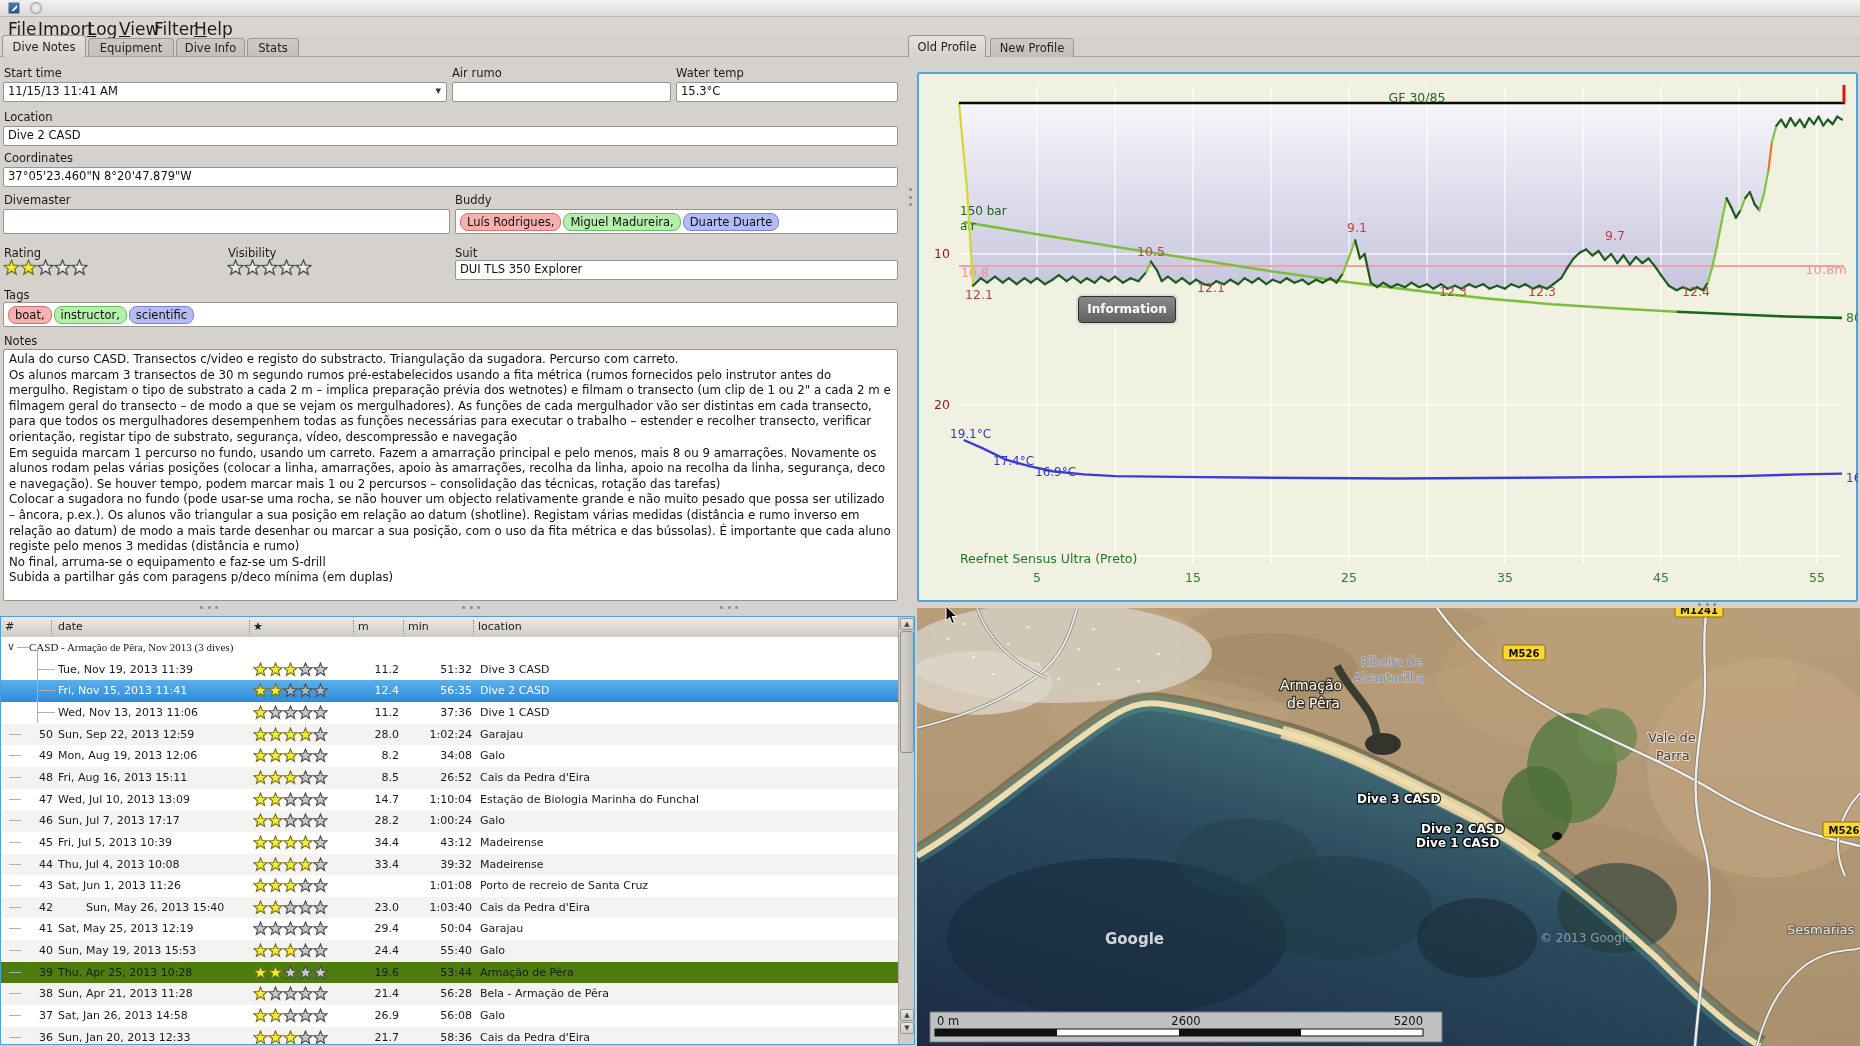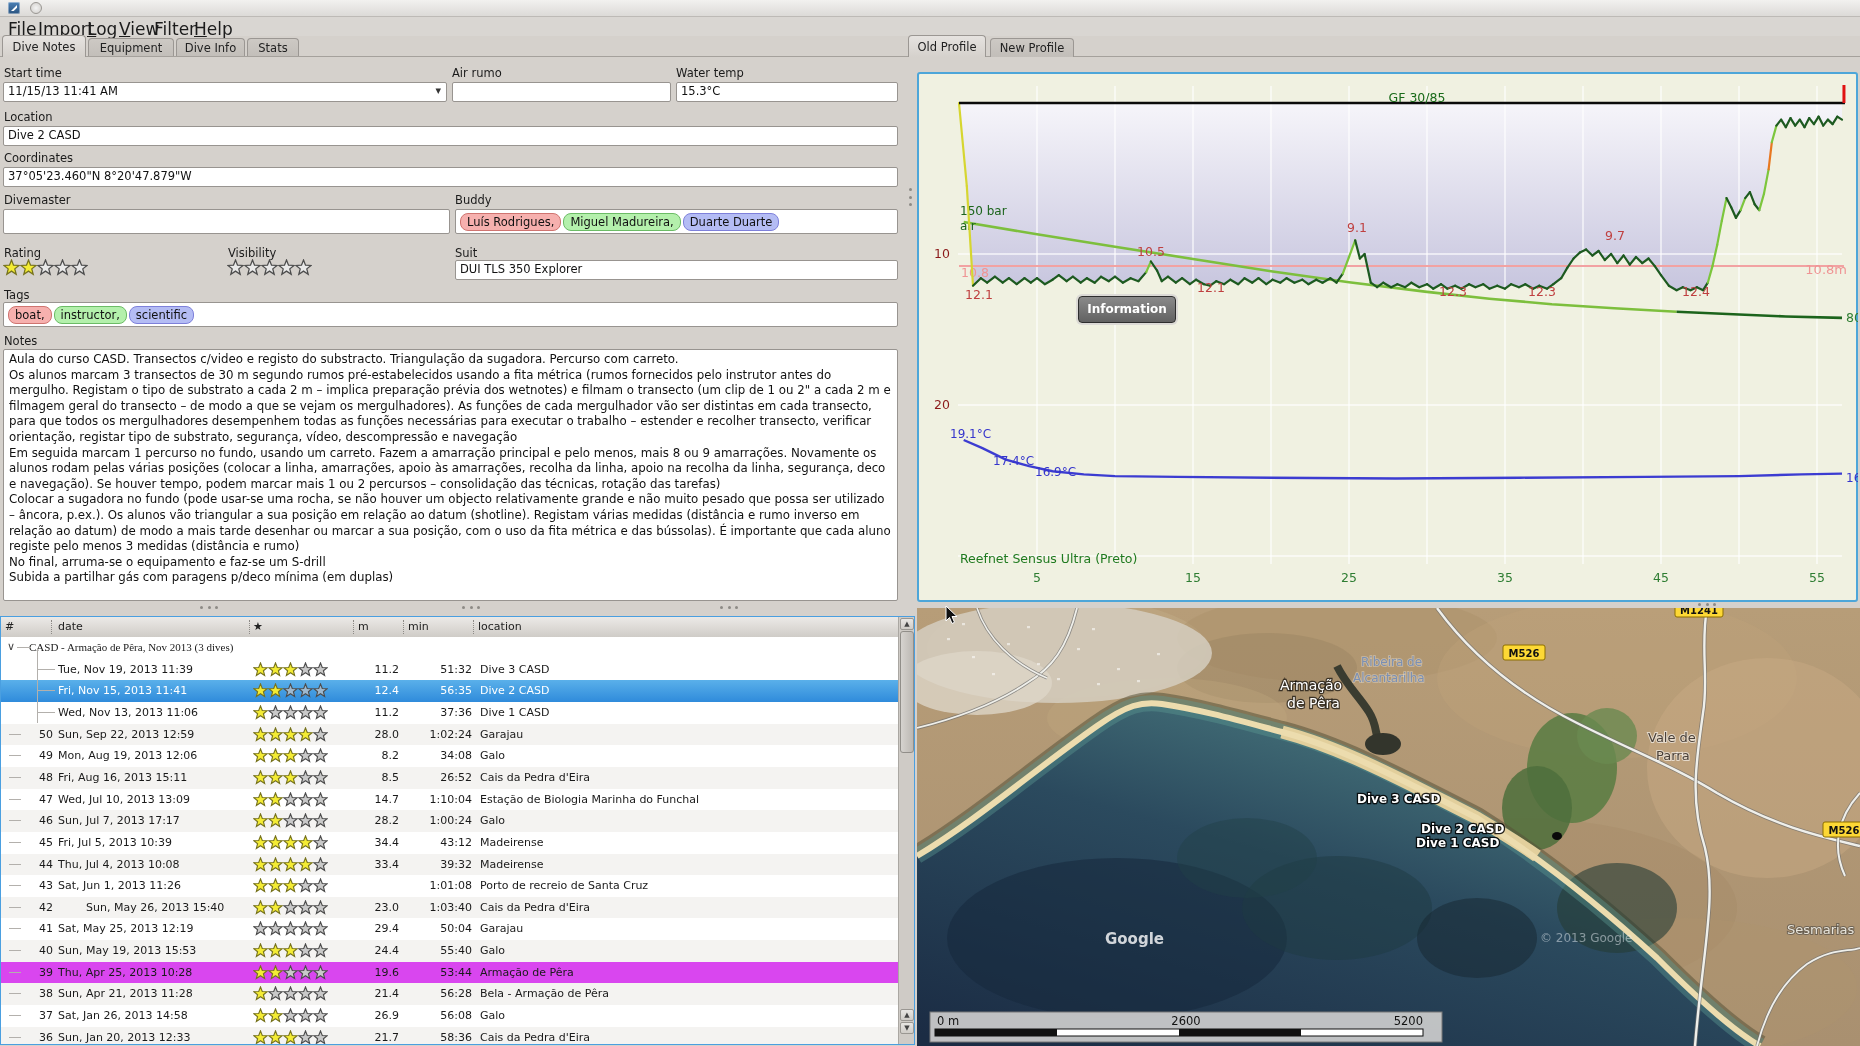--- a/index.html
+++ b/index.html
@@ -445,21 +445,21 @@
             <path d="M8 1 L9.9 5.8 L15 6.1 L11.1 9.3 L12.4 14.3 L8 11.4 L3.6 14.3 L4.9 9.3 L1 6.1 L6.1 5.8 Z" fill="#f4ec34" stroke="#77731d" stroke-width="1.2"></path>
           </svg><svg width="15" height="15" viewBox="0 0 16 16">
             <path d="M8 1 L9.9 5.8 L15 6.1 L11.1 9.3 L12.4 14.3 L8 11.4 L3.6 14.3 L4.9 9.3 L1 6.1 L6.1 5.8 Z" fill="#c9c9c9" stroke="#4c4c4c" stroke-width="1.2"></path>
           </svg><svg width="15" height="15" viewBox="0 0 16 16">
             <path d="M8 1 L9.9 5.8 L15 6.1 L11.1 9.3 L12.4 14.3 L8 11.4 L3.6 14.3 L4.9 9.3 L1 6.1 L6.1 5.8 Z" fill="#c9c9c9" stroke="#4c4c4c" stroke-width="1.2"></path>
           </svg></span>
         <span class="cell" style="left: 352px; width: 46px; text-align: right;">24.4</span>
         <span class="cell" style="left: 403px; width: 68px; text-align: right;">55:40</span>
         <span class="cell" style="left: 479px;">Galo</span>
       </div>
-      <div class="drow" style="top: 324.75px; background: #d946ef;">
+      <div class="drow" style="top: 324.75px; background: #4d7c0f;">
         <span class="cell" style="left: 26px; width: 26px; text-align: right;">39</span>
         <span class="cell" style="left: 57px;">Thu, Apr 25, 2013 10:28</span>
         <span class="cell" style="left: 252px; top: 3px;"><svg width="15" height="15" viewBox="0 0 16 16">
             <path d="M8 1 L9.9 5.8 L15 6.1 L11.1 9.3 L12.4 14.3 L8 11.4 L3.6 14.3 L4.9 9.3 L1 6.1 L6.1 5.8 Z" fill="#f4ec34" stroke="#77731d" stroke-width="1.2"></path>
           </svg><svg width="15" height="15" viewBox="0 0 16 16">
             <path d="M8 1 L9.9 5.8 L15 6.1 L11.1 9.3 L12.4 14.3 L8 11.4 L3.6 14.3 L4.9 9.3 L1 6.1 L6.1 5.8 Z" fill="#f4ec34" stroke="#77731d" stroke-width="1.2"></path>
           </svg><svg width="15" height="15" viewBox="0 0 16 16">
             <path d="M8 1 L9.9 5.8 L15 6.1 L11.1 9.3 L12.4 14.3 L8 11.4 L3.6 14.3 L4.9 9.3 L1 6.1 L6.1 5.8 Z" fill="#c9c9c9" stroke="#4c4c4c" stroke-width="1.2"></path>
           </svg><svg width="15" height="15" viewBox="0 0 16 16">
             <path d="M8 1 L9.9 5.8 L15 6.1 L11.1 9.3 L12.4 14.3 L8 11.4 L3.6 14.3 L4.9 9.3 L1 6.1 L6.1 5.8 Z" fill="#c9c9c9" stroke="#4c4c4c" stroke-width="1.2"></path>

